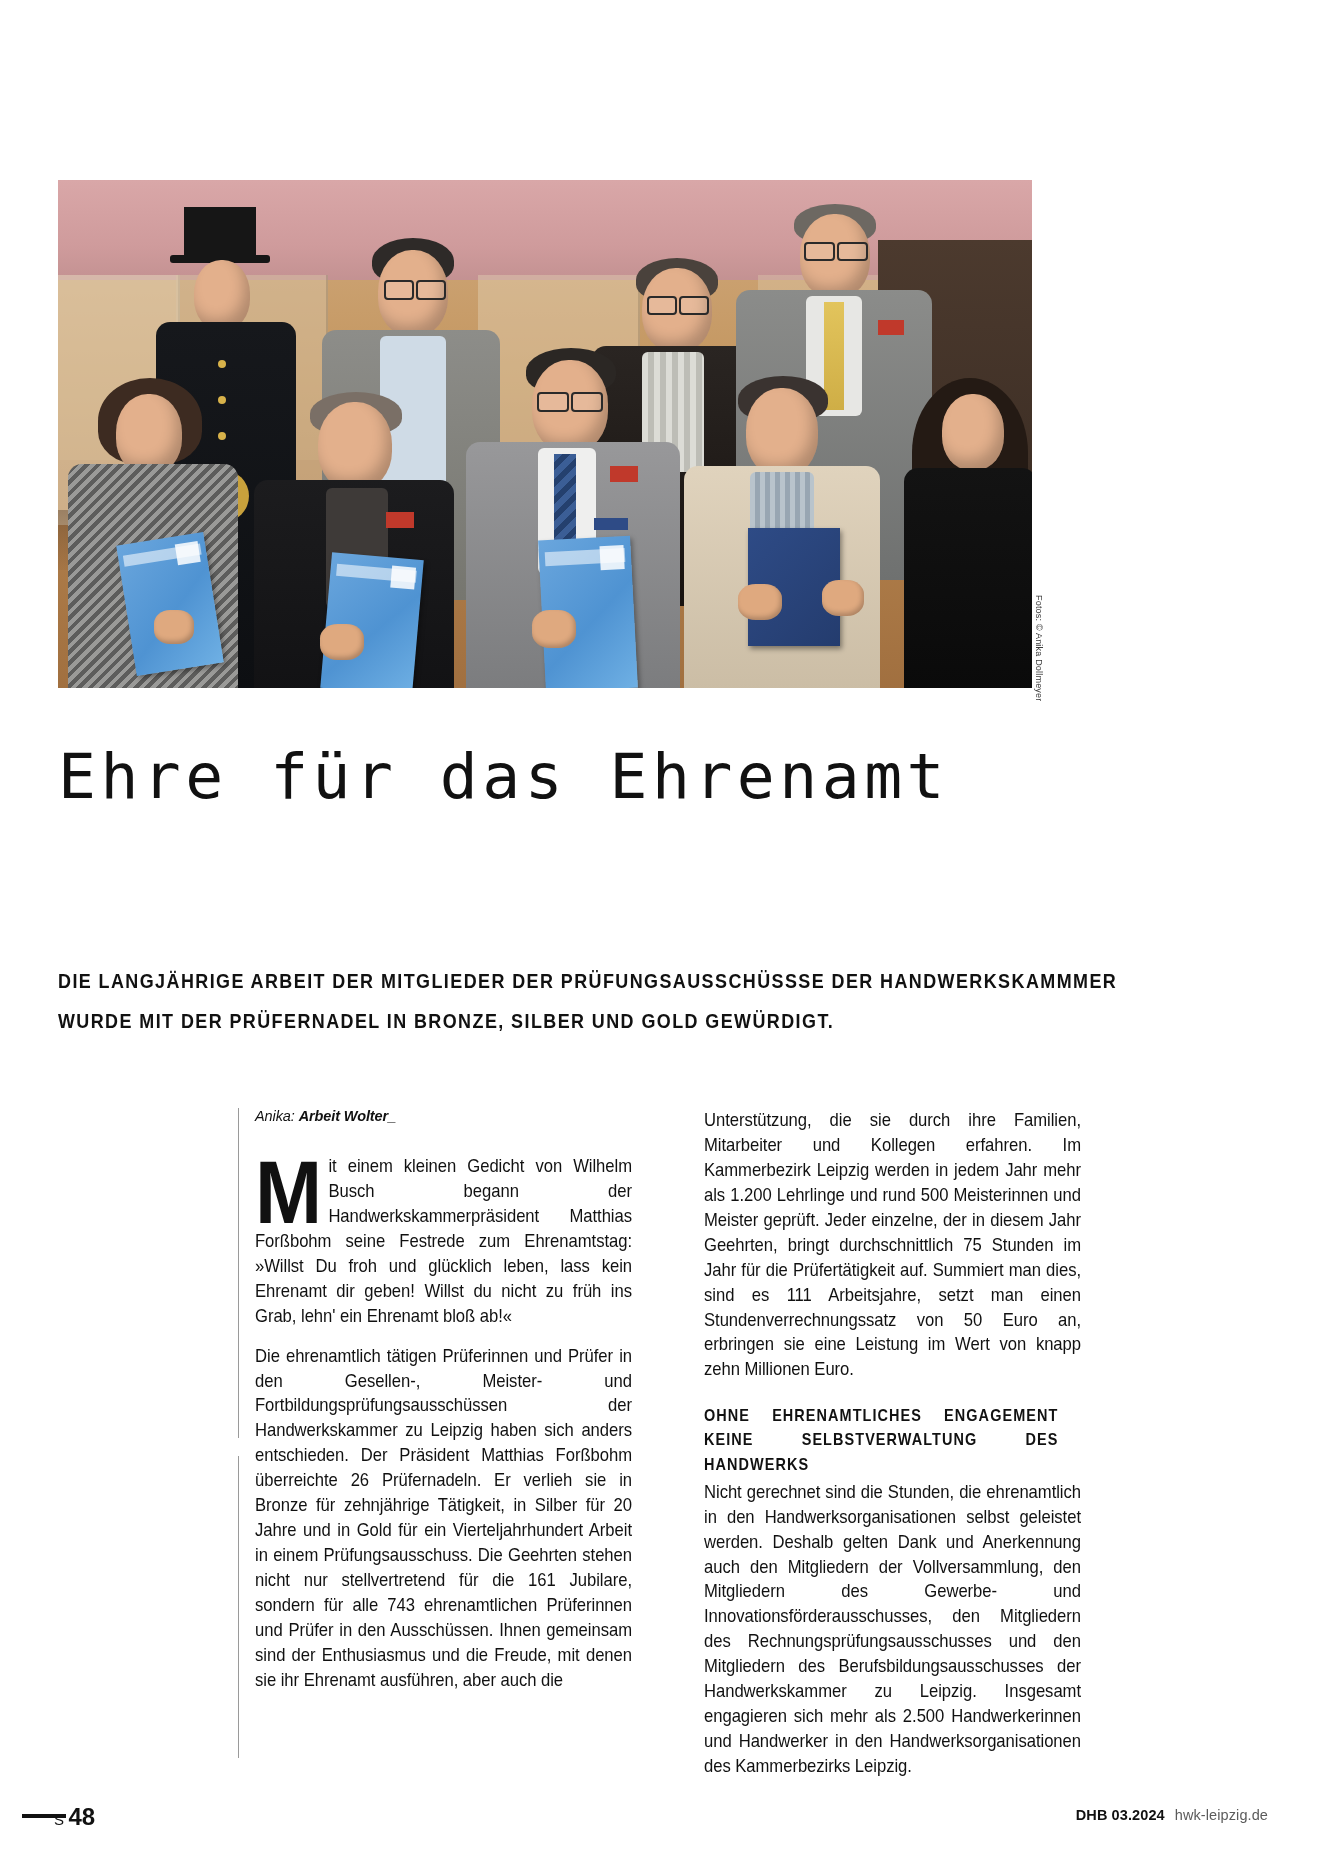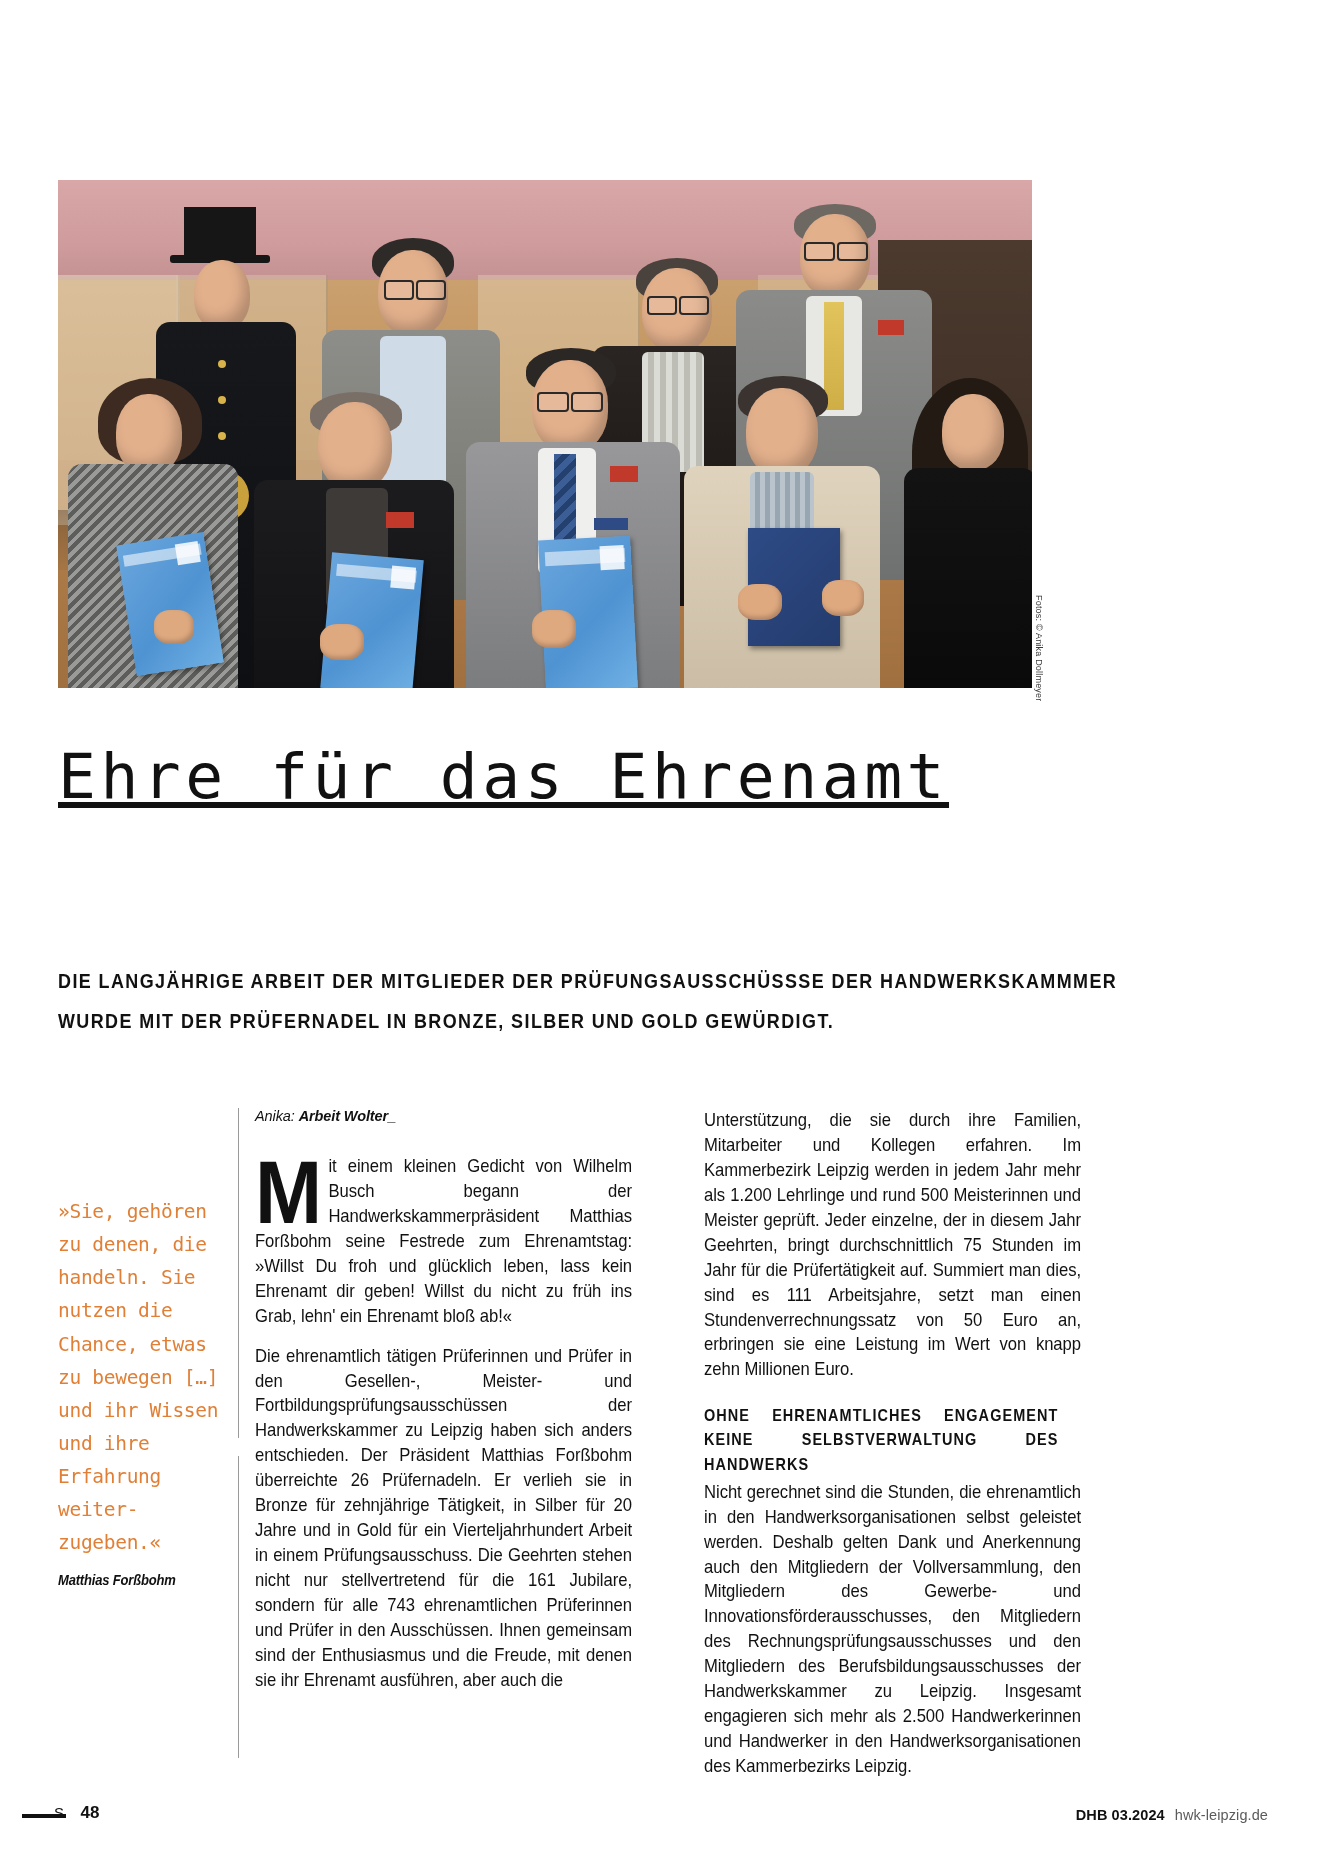--- a/index.html
+++ b/index.html
@@ -132,21 +132,20 @@
     left: 58px;
     top: 702px;
     width: 1000px;
     font-family: "DejaVu Sans Mono", monospace;
     font-size: 63px;
     line-height: 1.04;
     letter-spacing: 4.5px;
     color: #111111;
     font-weight: 400;
     white-space: nowrap;
-    text-decoration: underline;
   }
 
   
   .subtitle {
     position: absolute;
     left: 58px;
     top: 962px;
     width: 1165px;
     font-family: "Liberation Sans Narrow", "Liberation Sans", sans-serif;
     font-size: 19.5px;
@@ -264,21 +263,21 @@
   }
   .footer-left {
     position: absolute;
     left: 54px;
     top: 1803px;
     font-family: "Liberation Sans Narrow", "Liberation Sans", sans-serif;
     color: #111111;
     letter-spacing: 0.5px;
   }
   .footer-left .s-label { font-size: 15px; font-weight: 400; }
-  .footer-left .page-no { font-size: 17px; font-weight: 700; margin-left: 16px; letter-spacing: 0px; }
+  .footer-left .page-no { font-size: 24px; font-weight: 700; margin-left: 4px; letter-spacing: 0px; }
 
   .footer-right {
     position: absolute;
     right: 58px;
     top: 1807px;
     font-family: "Liberation Sans Narrow", "Liberation Sans", sans-serif;
     font-size: 14.5px;
     letter-spacing: 0.1px;
     white-space: nowrap;
   }
@@ -405,24 +404,20 @@
 
   <div class="credit-outside">Fotos: © Anika Dollmeyer</div>
 
   <h1 class="headline">Ehre für das Ehrenamt</h1>
 
   <div class="subtitle">
     <span class="sl">DIE LANGJÄHRIGE ARBEIT DER MITGLIEDER DER PRÜFUNGSAUSSCHÜSSSE DER HANDWERKSKAMMMER</span>
     <span class="sl">WURDE MIT DER PRÜFERNADEL IN BRONZE, SILBER UND GOLD GEWÜRDIGT.</span>
   </div>
 
-  <div class="quote-col">
-    <div class="pullquote">»Sie, gehören zu denen, die handeln. Sie nutzen die Chance, etwas zu bewegen […] und ihr Wissen und ihre Erfahrung weiter-zugeben.«</div>
-    <div class="quote-author">Matthias Forßbohm</div>
-  </div>
 
   <div class="col-rule rule-1"></div>
   <div class="col-rule rule-2"></div>
 
   <div class="col-left">
     <div class="byline">
       <span>Anika:</span>
       <b>Arbeit Wolter_</b>
     </div>
     <div class="body-text">

